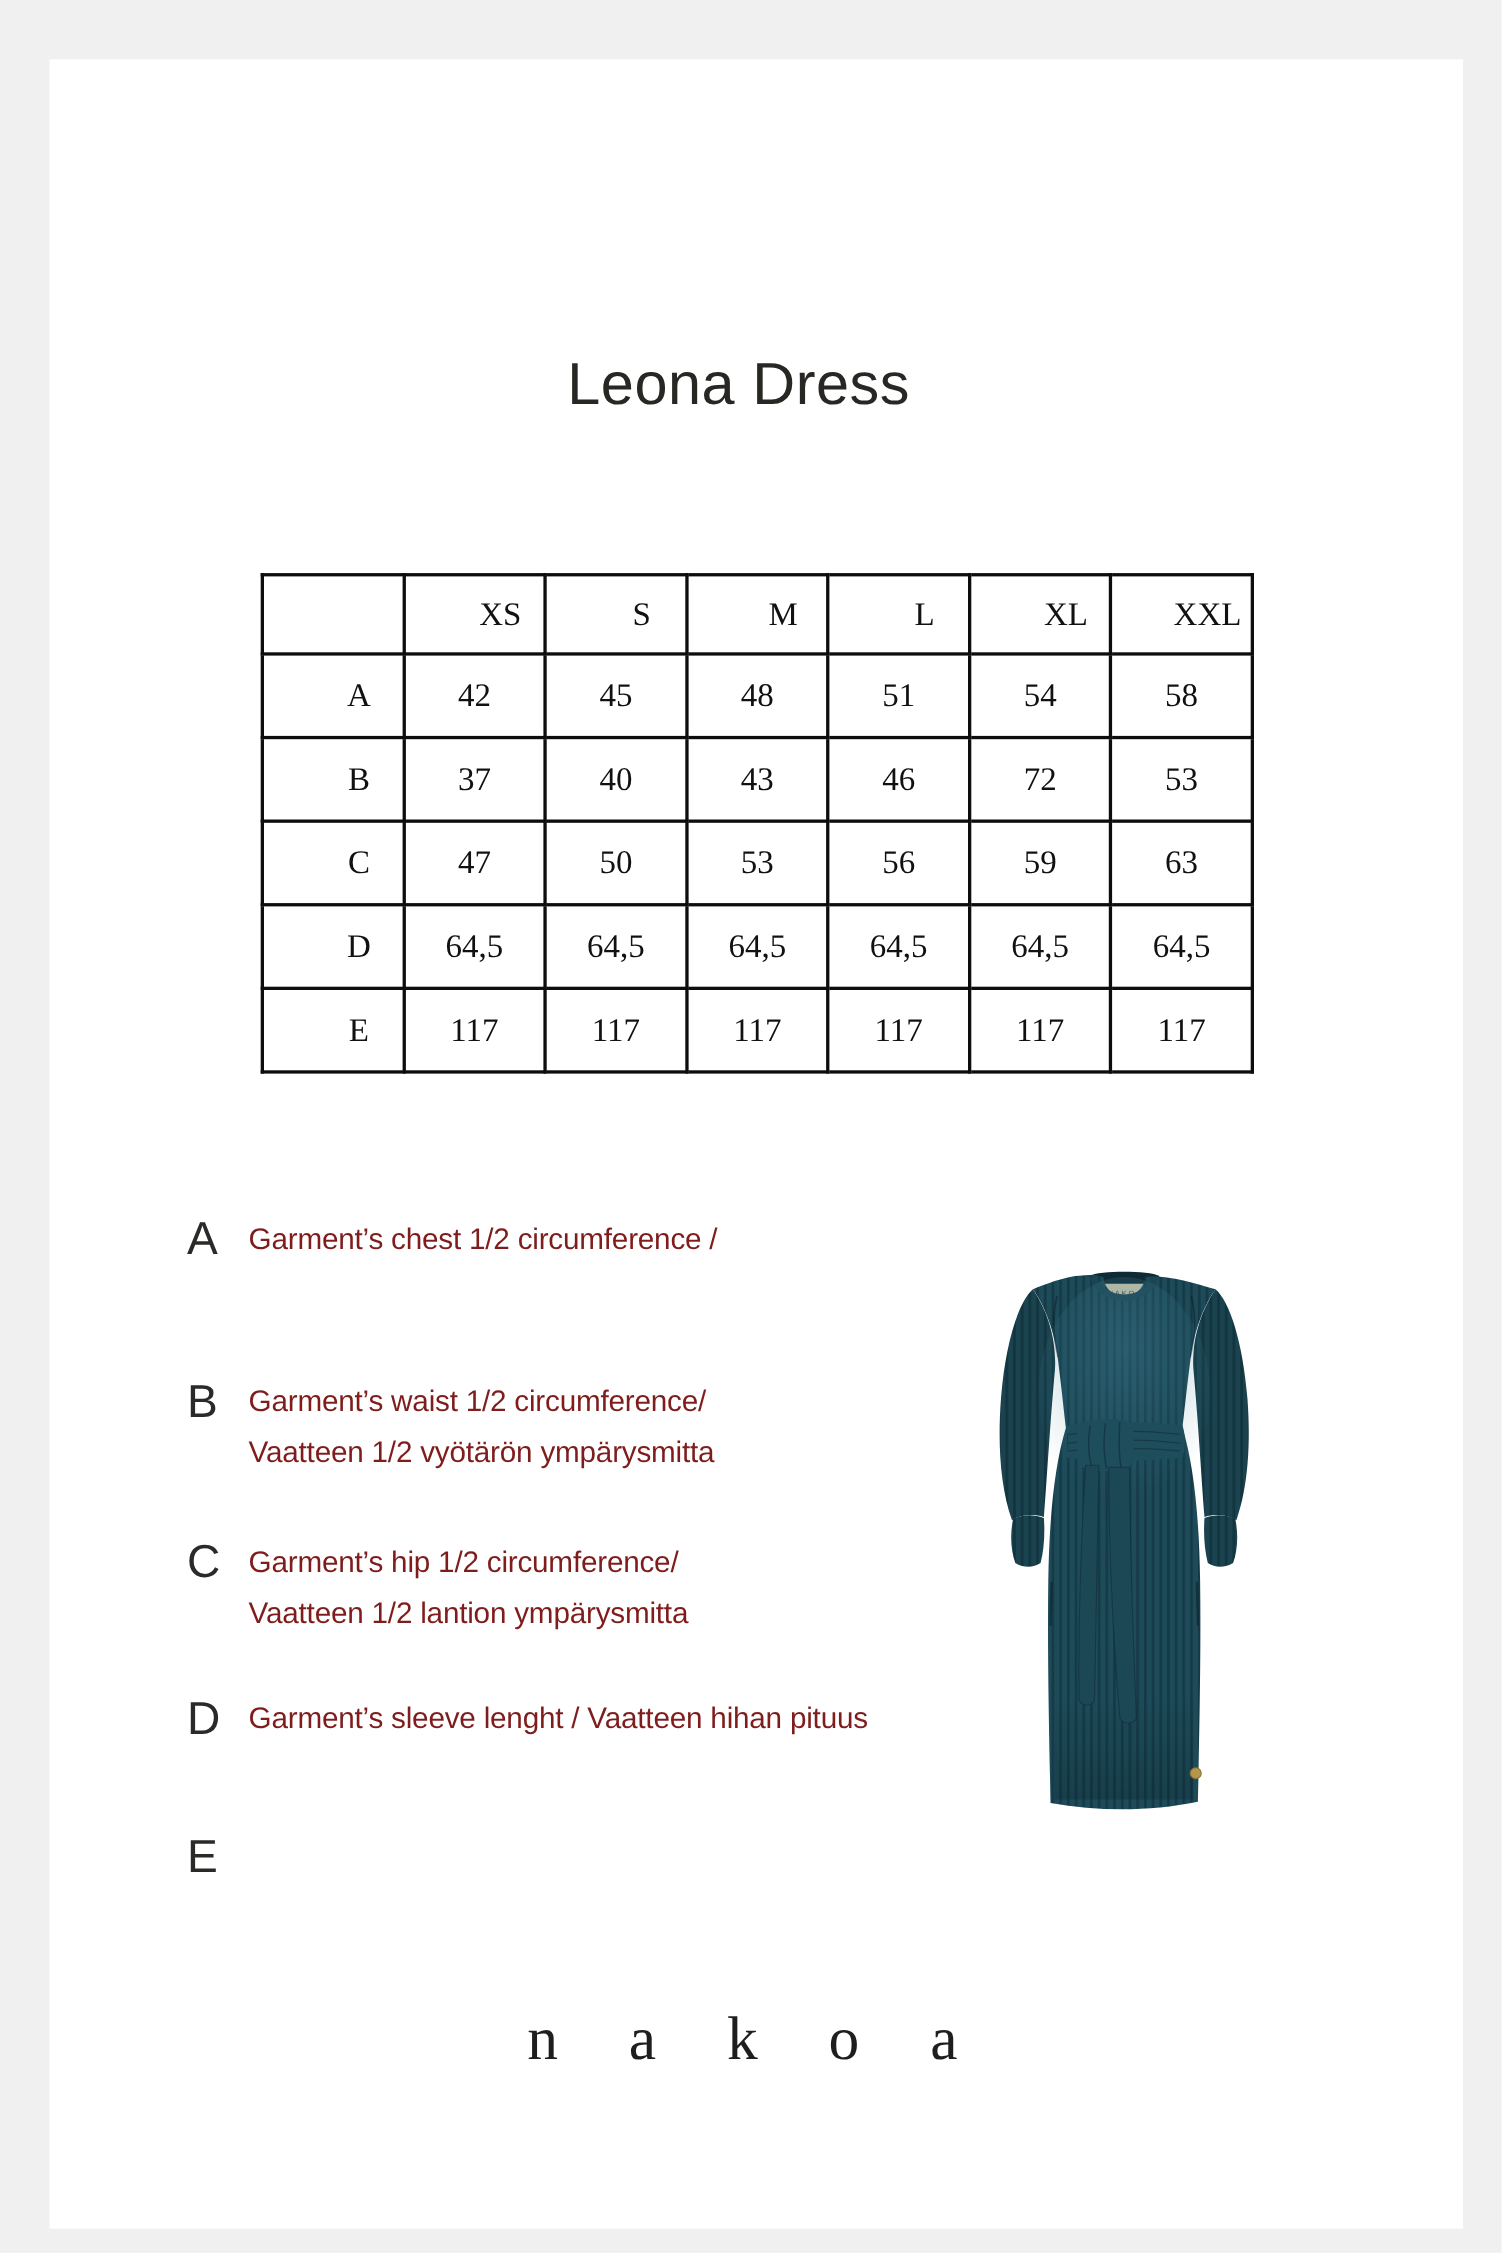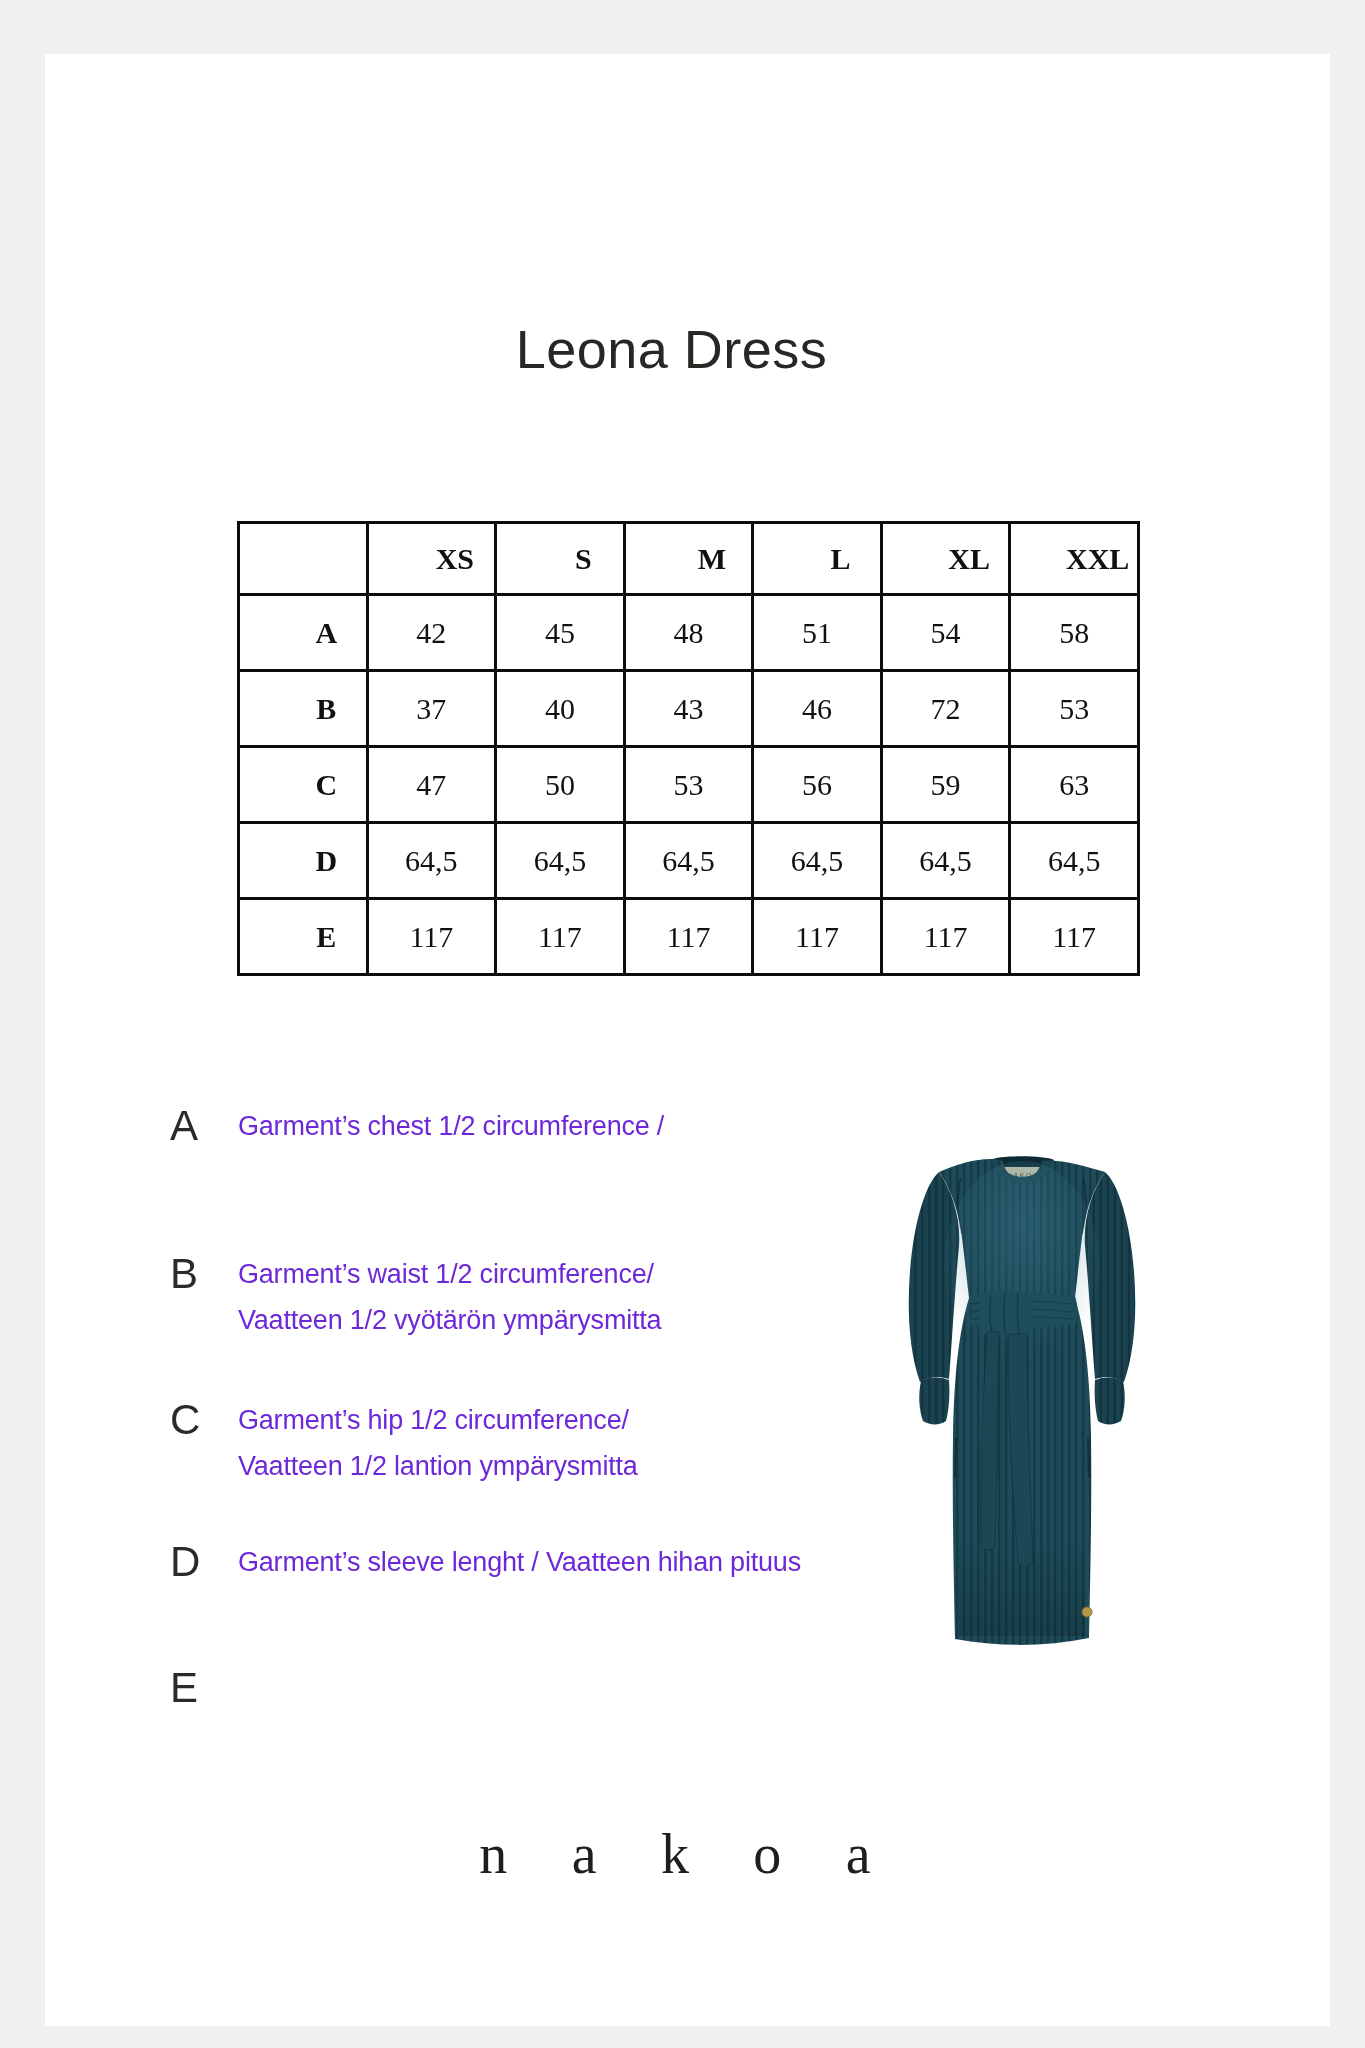--- a/index.html
+++ b/index.html
@@ -29,33 +29,33 @@
     font-family:"Liberation Serif",serif;
     font-size:30px;color:#111;
   }
   table.sizes th, table.sizes td{
     border:3px solid #0d0d0d;
     text-align:center;vertical-align:middle;
     padding:0;
   }
   table.sizes thead tr{height:72px;}
   table.sizes tbody tr{height:76px;}
-  table.sizes th{font-weight:700;padding-left:47px;}
+  table.sizes th{font-weight:400;padding-left:47px;}
   table.sizes td{font-weight:400;}
   .legend-row{
     position:absolute;left:125px;
     display:flex;align-items:flex-start;
   }
   .legend-letter{
     font-size:42px;line-height:46px;color:#2a2a28;
     width:48px;flex:0 0 48px;
   }
   .legend-text{
-    margin-left:20px;
-    font-size:27px;line-height:46px;color:#6d28d9;
+    margin-left:8px;
+    font-size:27px;line-height:46px;color:#7f1d1d;
     letter-spacing:-0.2px;
   }
   .legend-text .indent{margin-left:14px;}
   .brand{
     position:absolute;left:0;top:1768px;width:100%;
     text-align:center;
     font-family:"Liberation Serif",serif;
     font-size:56px;letter-spacing:0.45em;
     color:#1e1e1e;
   }

